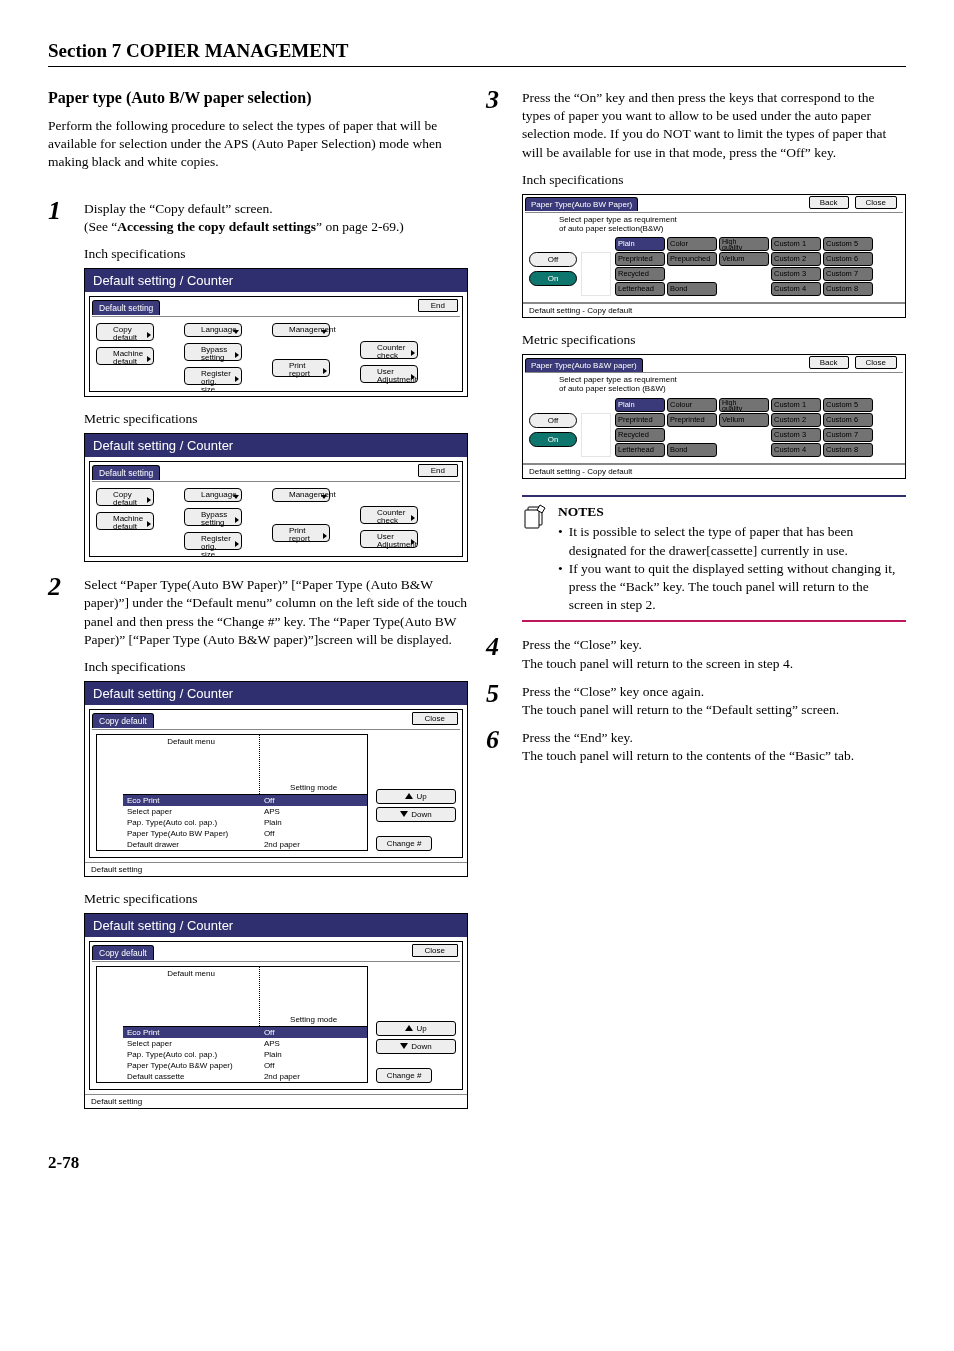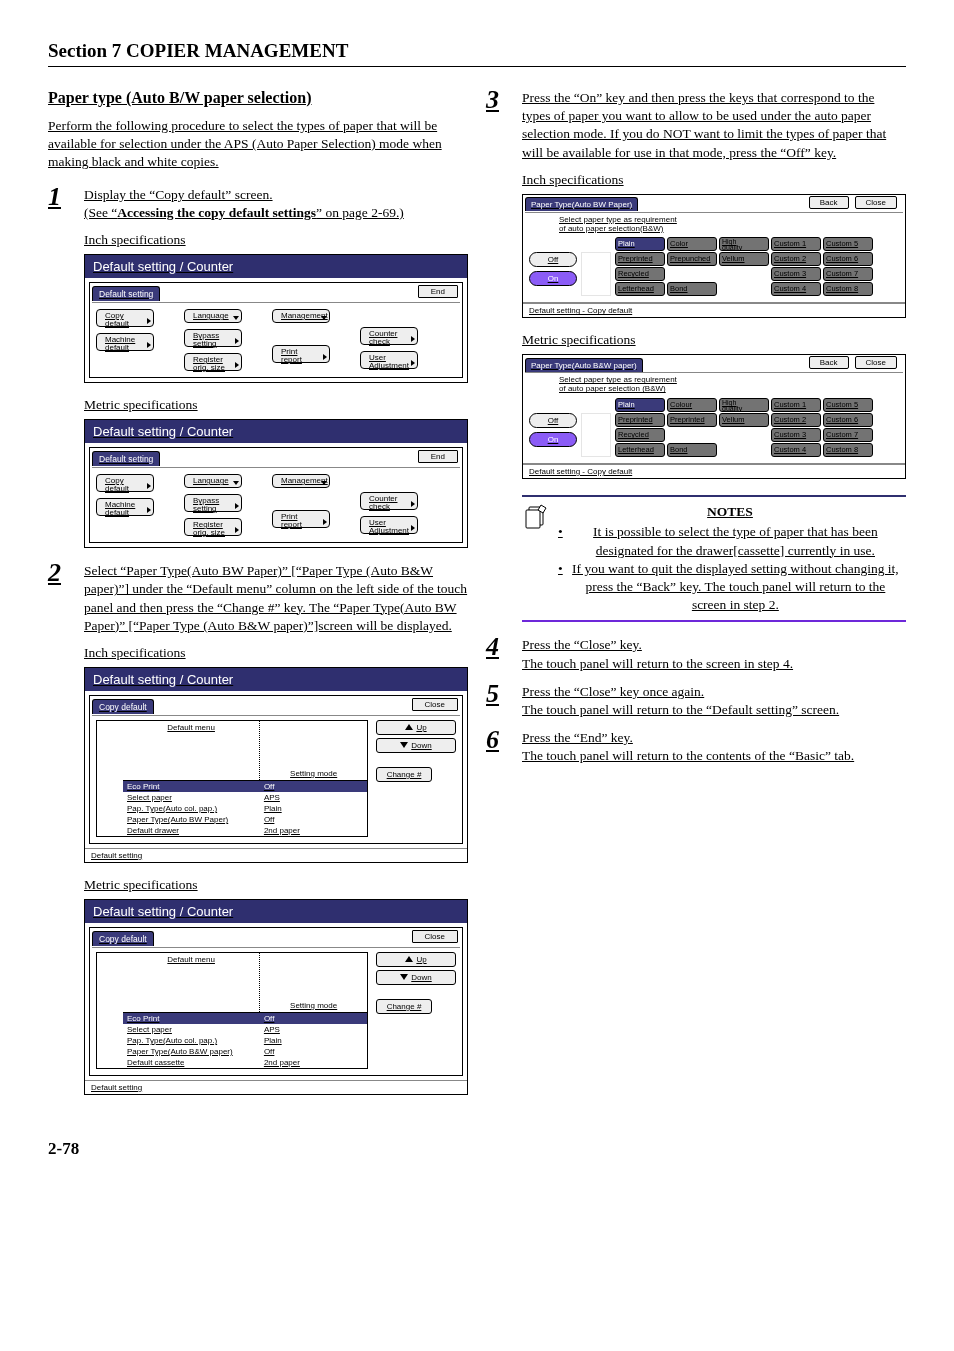--- a/index.html
+++ b/index.html
@@ -18,37 +18,36 @@
     font-family: "Times New Roman", serif;
     font-weight: bold;
     font-size: 19px;
     padding-bottom: 4px;
     border-bottom: 1px solid #000;
     margin-bottom: 22px;
   }
   .columns {
     display: flex;
     gap: 18px;
-    text-decoration: underline;
   }
   .col {
     flex: 1;
     min-width: 0;
   }
   .subheading {
     font-weight: bold;
     font-size: 16px;
     margin-bottom: 10px;
     font-family: "Times New Roman", serif;
   }
   .body-text {
     font-family: "Times New Roman", serif;
     font-size: 13.5px;
     line-height: 1.35;
-    margin-bottom: 14px;
+    margin-bottom: 28px;
   }
   .step-row {
     display: flex;
     align-items: flex-start;
     gap: 16px;
     margin-bottom: 6px;
   }
   .step-num {
     font-family: "Times New Roman", serif;
     font-style: italic;
@@ -137,21 +136,21 @@
   .btn-grid {
     padding: 6px 4px 4px 4px;
     display: flex;
     gap: 30px;
   }
   .btn-col { display: flex; flex-direction: column; gap: 6px; }
   .small-btn {
     border: 1px solid #000;
     background: #eee;
     font-size: 8px;
-    padding: 2px 8px;
+    padding: 2px 16px;
     width: 58px;
     border-radius: 4px;
     position: relative;
     line-height: 1;
   }
   .small-btn-2line { height: 18px; }
   .arrow-r::after {
     content: "";
     position: absolute;
     right: 2px;
@@ -195,21 +194,21 @@
   .list-row { display: flex; }
   .list-row > div { padding: 1px 4px; }
   .lr-1 { flex: 1.3; }
   .lr-2 { flex: 1; }
   .list-row.sel { background: #3a3a7a; color: #fff; }
   .nav-col {
     width: 80px;
     display: flex;
     flex-direction: column;
     gap: 3px;
-    justify-content: flex-start;
+    justify-content: flex-end;
   }
   .nav-btn {
     border: 1px solid #000;
     background: #eee;
     font-size: 8px;
     padding: 2px 4px;
     border-radius: 3px;
     display: flex;
     align-items: center;
     gap: 3px;
@@ -270,21 +269,21 @@
     padding-top: 15px;
   }
   .pt-opt {
     border: 1px solid #000;
     background: #eee;
     font-size: 8px;
     padding: 2px;
     text-align: center;
     border-radius: 8px;
   }
-  .pt-opt.on { background: #8b5cf6; color: #fff; }
+  .pt-opt.on { background: #0f766e; color: #fff; }
   .pt-img {
     width: 30px;
     border: 1px solid #aaa;
     align-self: stretch;
     margin-top: 15px;
     opacity: 0.3;
   }
   .pt-matrix {
     display: grid;
     grid-template-columns: repeat(5, 50px);
@@ -298,30 +297,29 @@
     padding: 1px 2px;
     border-radius: 3px;
     white-space: nowrap;
     overflow: hidden;
     line-height: 1.3;
   }
   .pt-cell.sel { background: #3a3a7a; color: #fff; }
   .notes-box {
     margin-left: 36px;
     border-top: 2px solid #2f2f6f;
-    border-bottom: 2px solid #6d28d9;
+    border-bottom: 2px solid #be185d;
     padding: 6px 4px 6px 0;
     display: flex;
     gap: 8px;
     font-family: "Times New Roman", serif;
     font-size: 13.5px;
     line-height: 1.35;
     margin-top: 16px;
     margin-bottom: 14px;
-    text-align: center;
   }
   .notes-icon {
     width: 28px;
     flex-shrink: 0;
   }
   .notes-icon svg { width: 26px; height: 28px; }
   .notes-content { flex: 1; }
   .notes-title { font-weight: bold; margin-bottom: 2px; }
   .notes-bullet { display: flex; gap: 6px; }
   .page-num {

